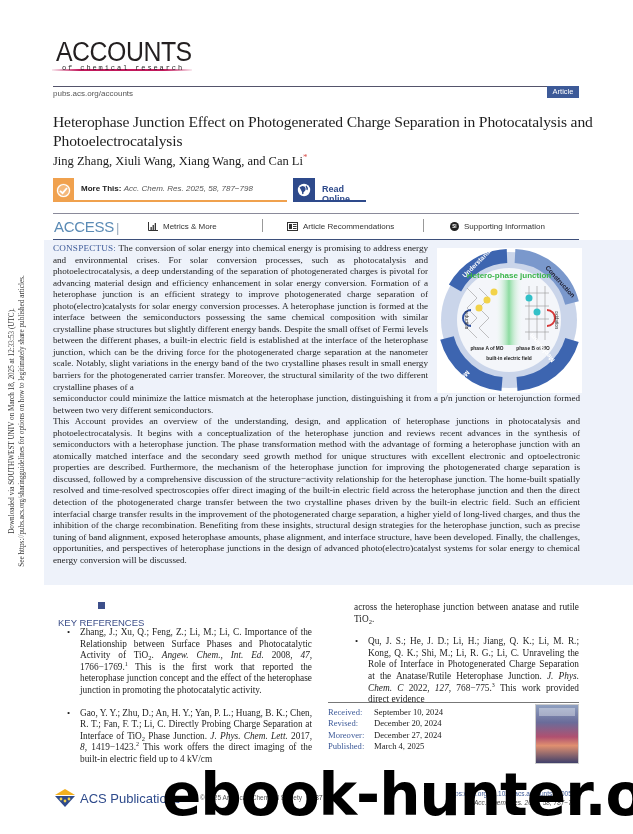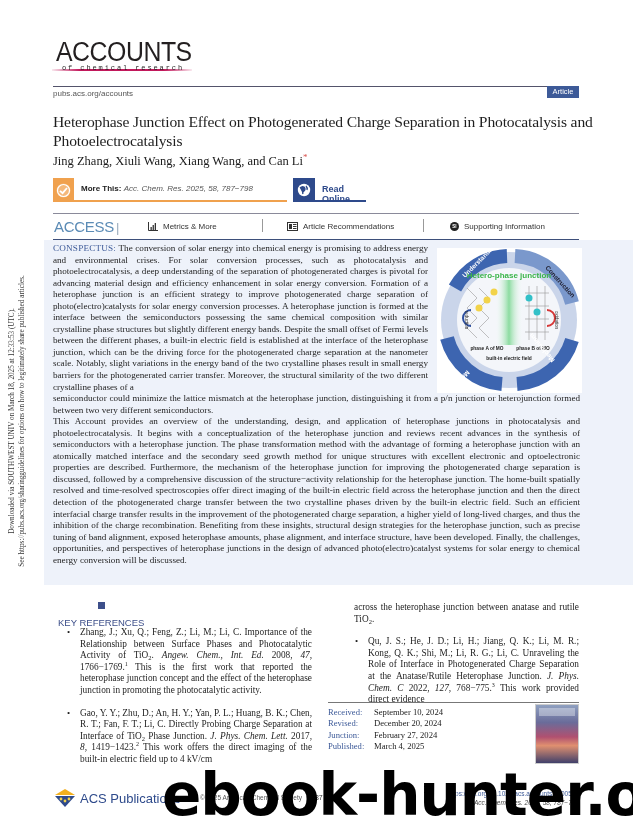--- a/index.html
+++ b/index.html
@@ -235,22 +235,22 @@
 <div class="dates">
   <div class="row">
       <span class="k">Received:</span>
       <span class="v">September 10, 2024</span>
     </div>
   <div class="row">
       <span class="k">Revised:</span>
       <span class="v">December 20, 2024</span>
     </div>
   <div class="row">
-      <span class="k">Junction:</span>
-      <span class="v">February 27, 2024</span>
+      <span class="k">Moreover:</span>
+      <span class="v">December 27, 2024</span>
     </div>
   <div class="row">
       <span class="k">Published:</span>
       <span class="v">March 4, 2025</span>
     </div>
 </div>
 <div class="cover">
     <div class="hdr"></div>
   </div>
 

